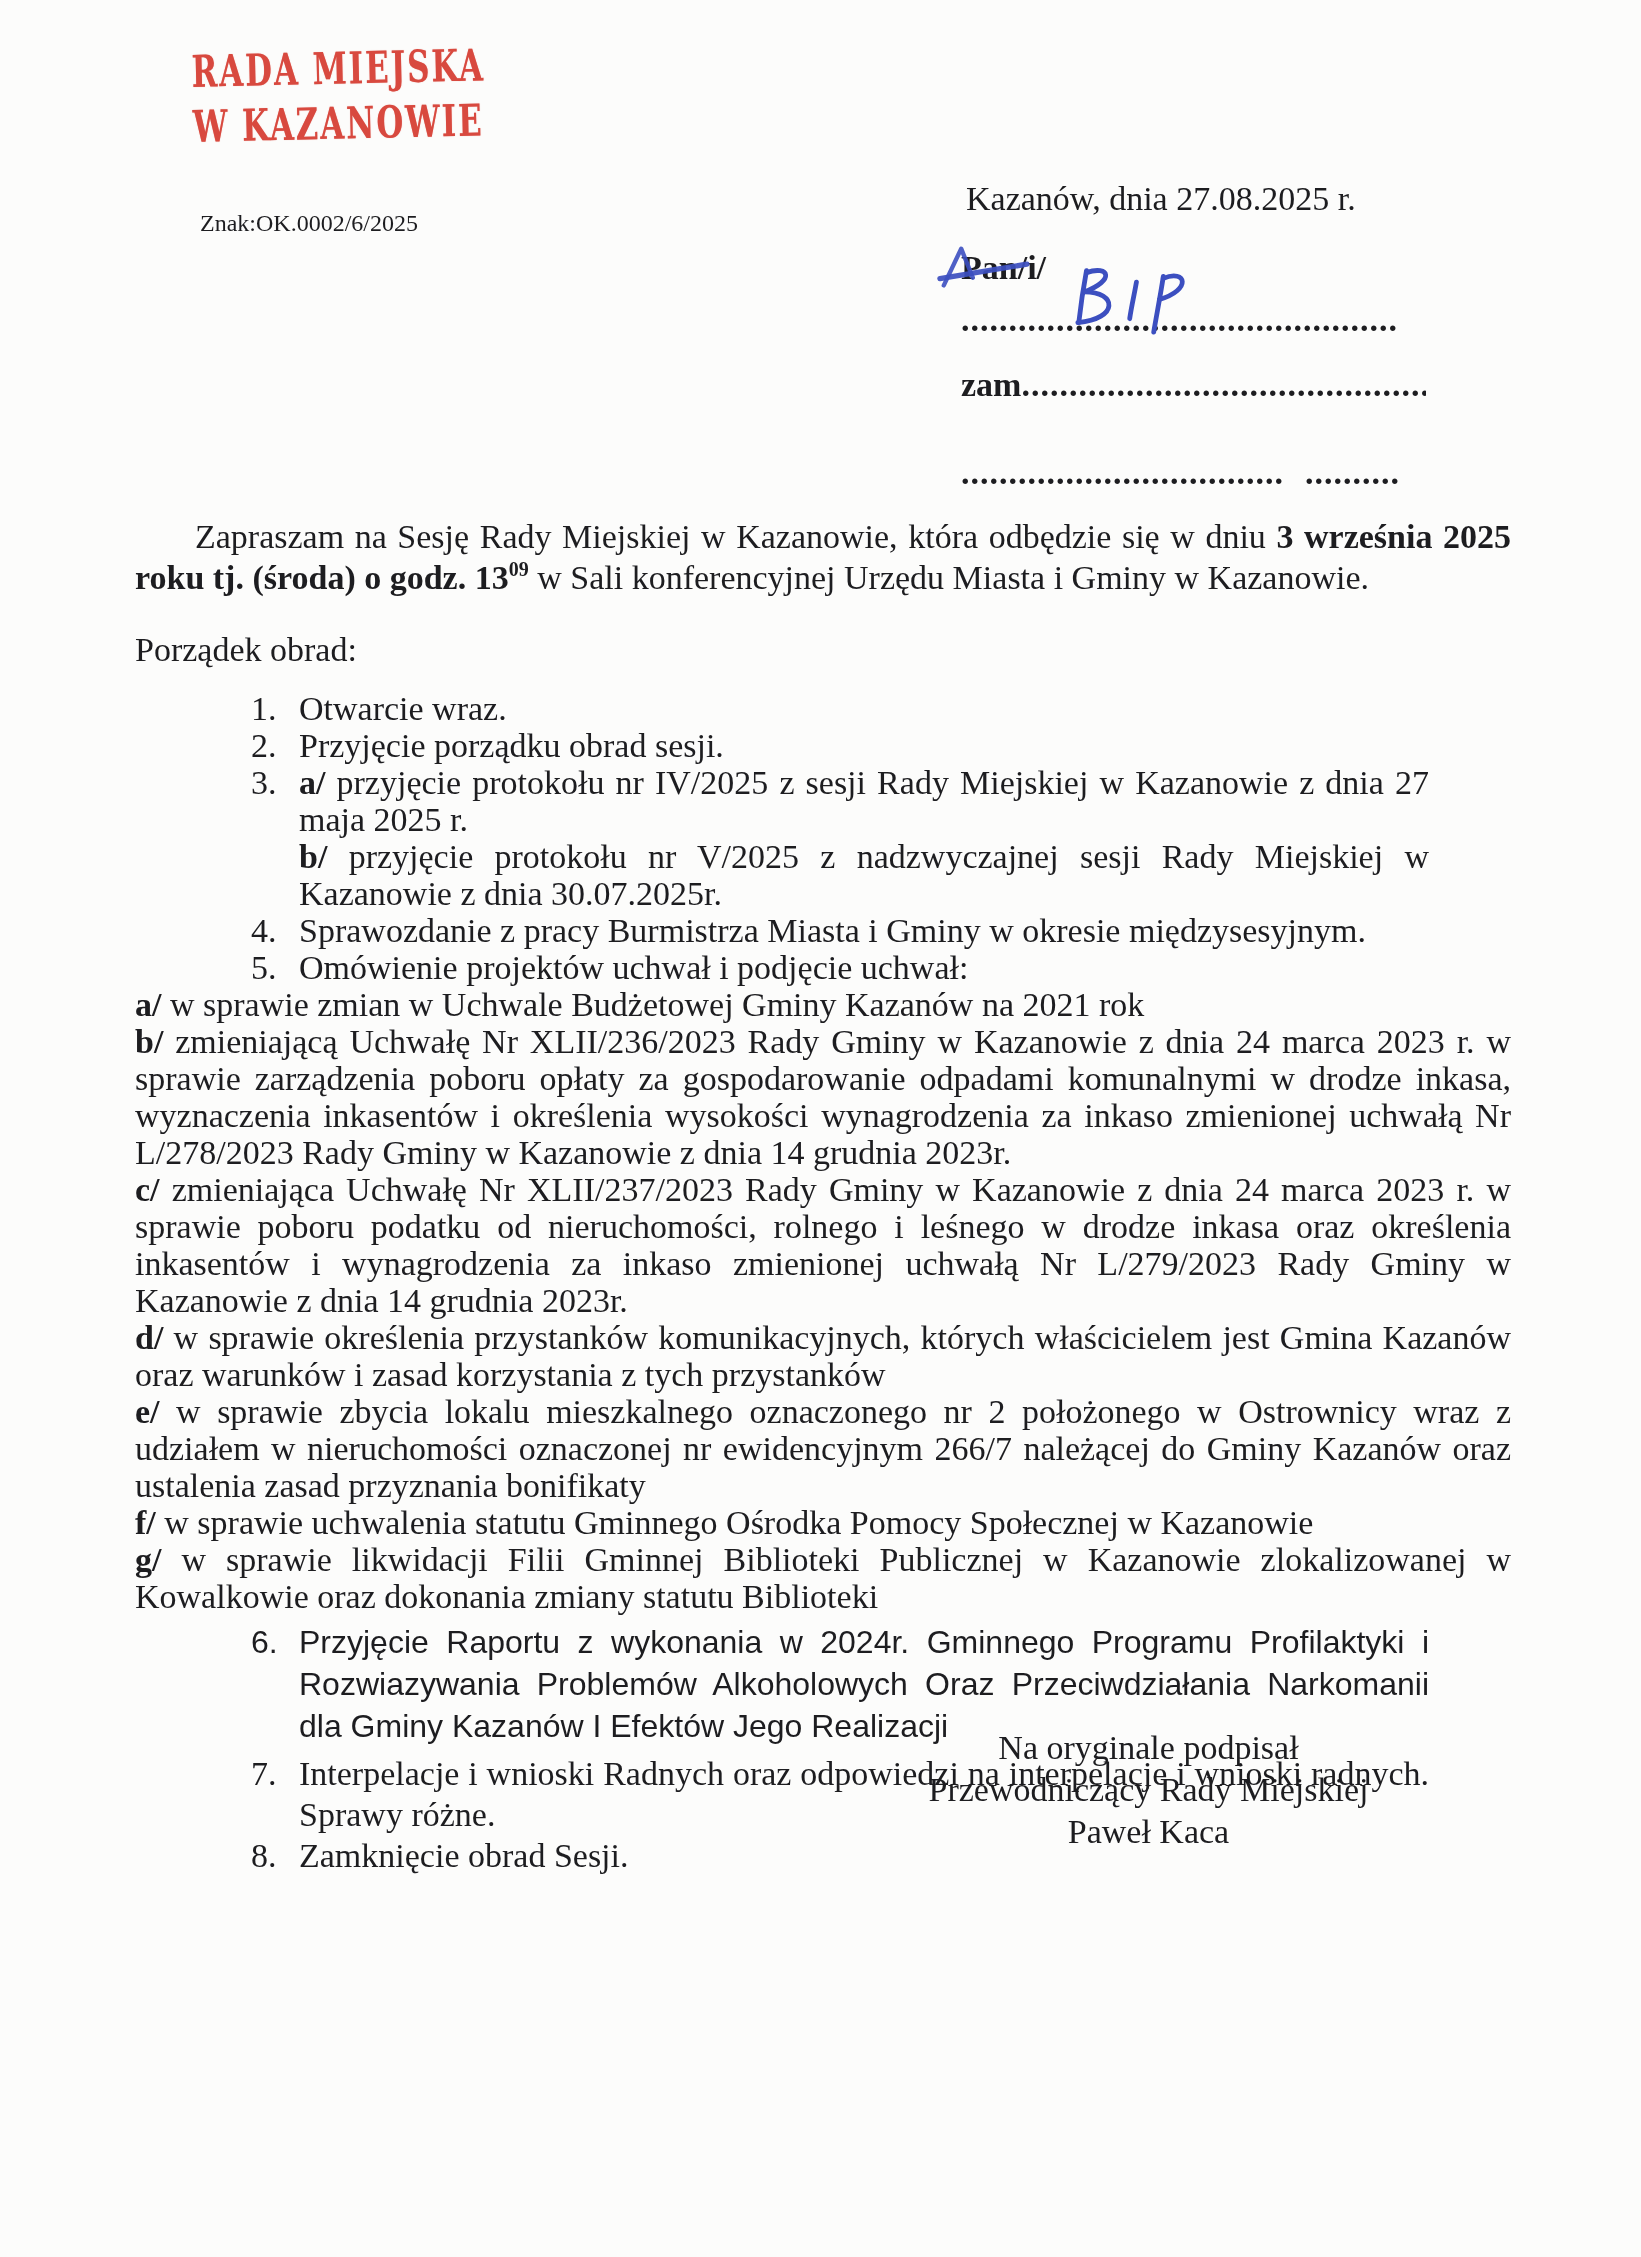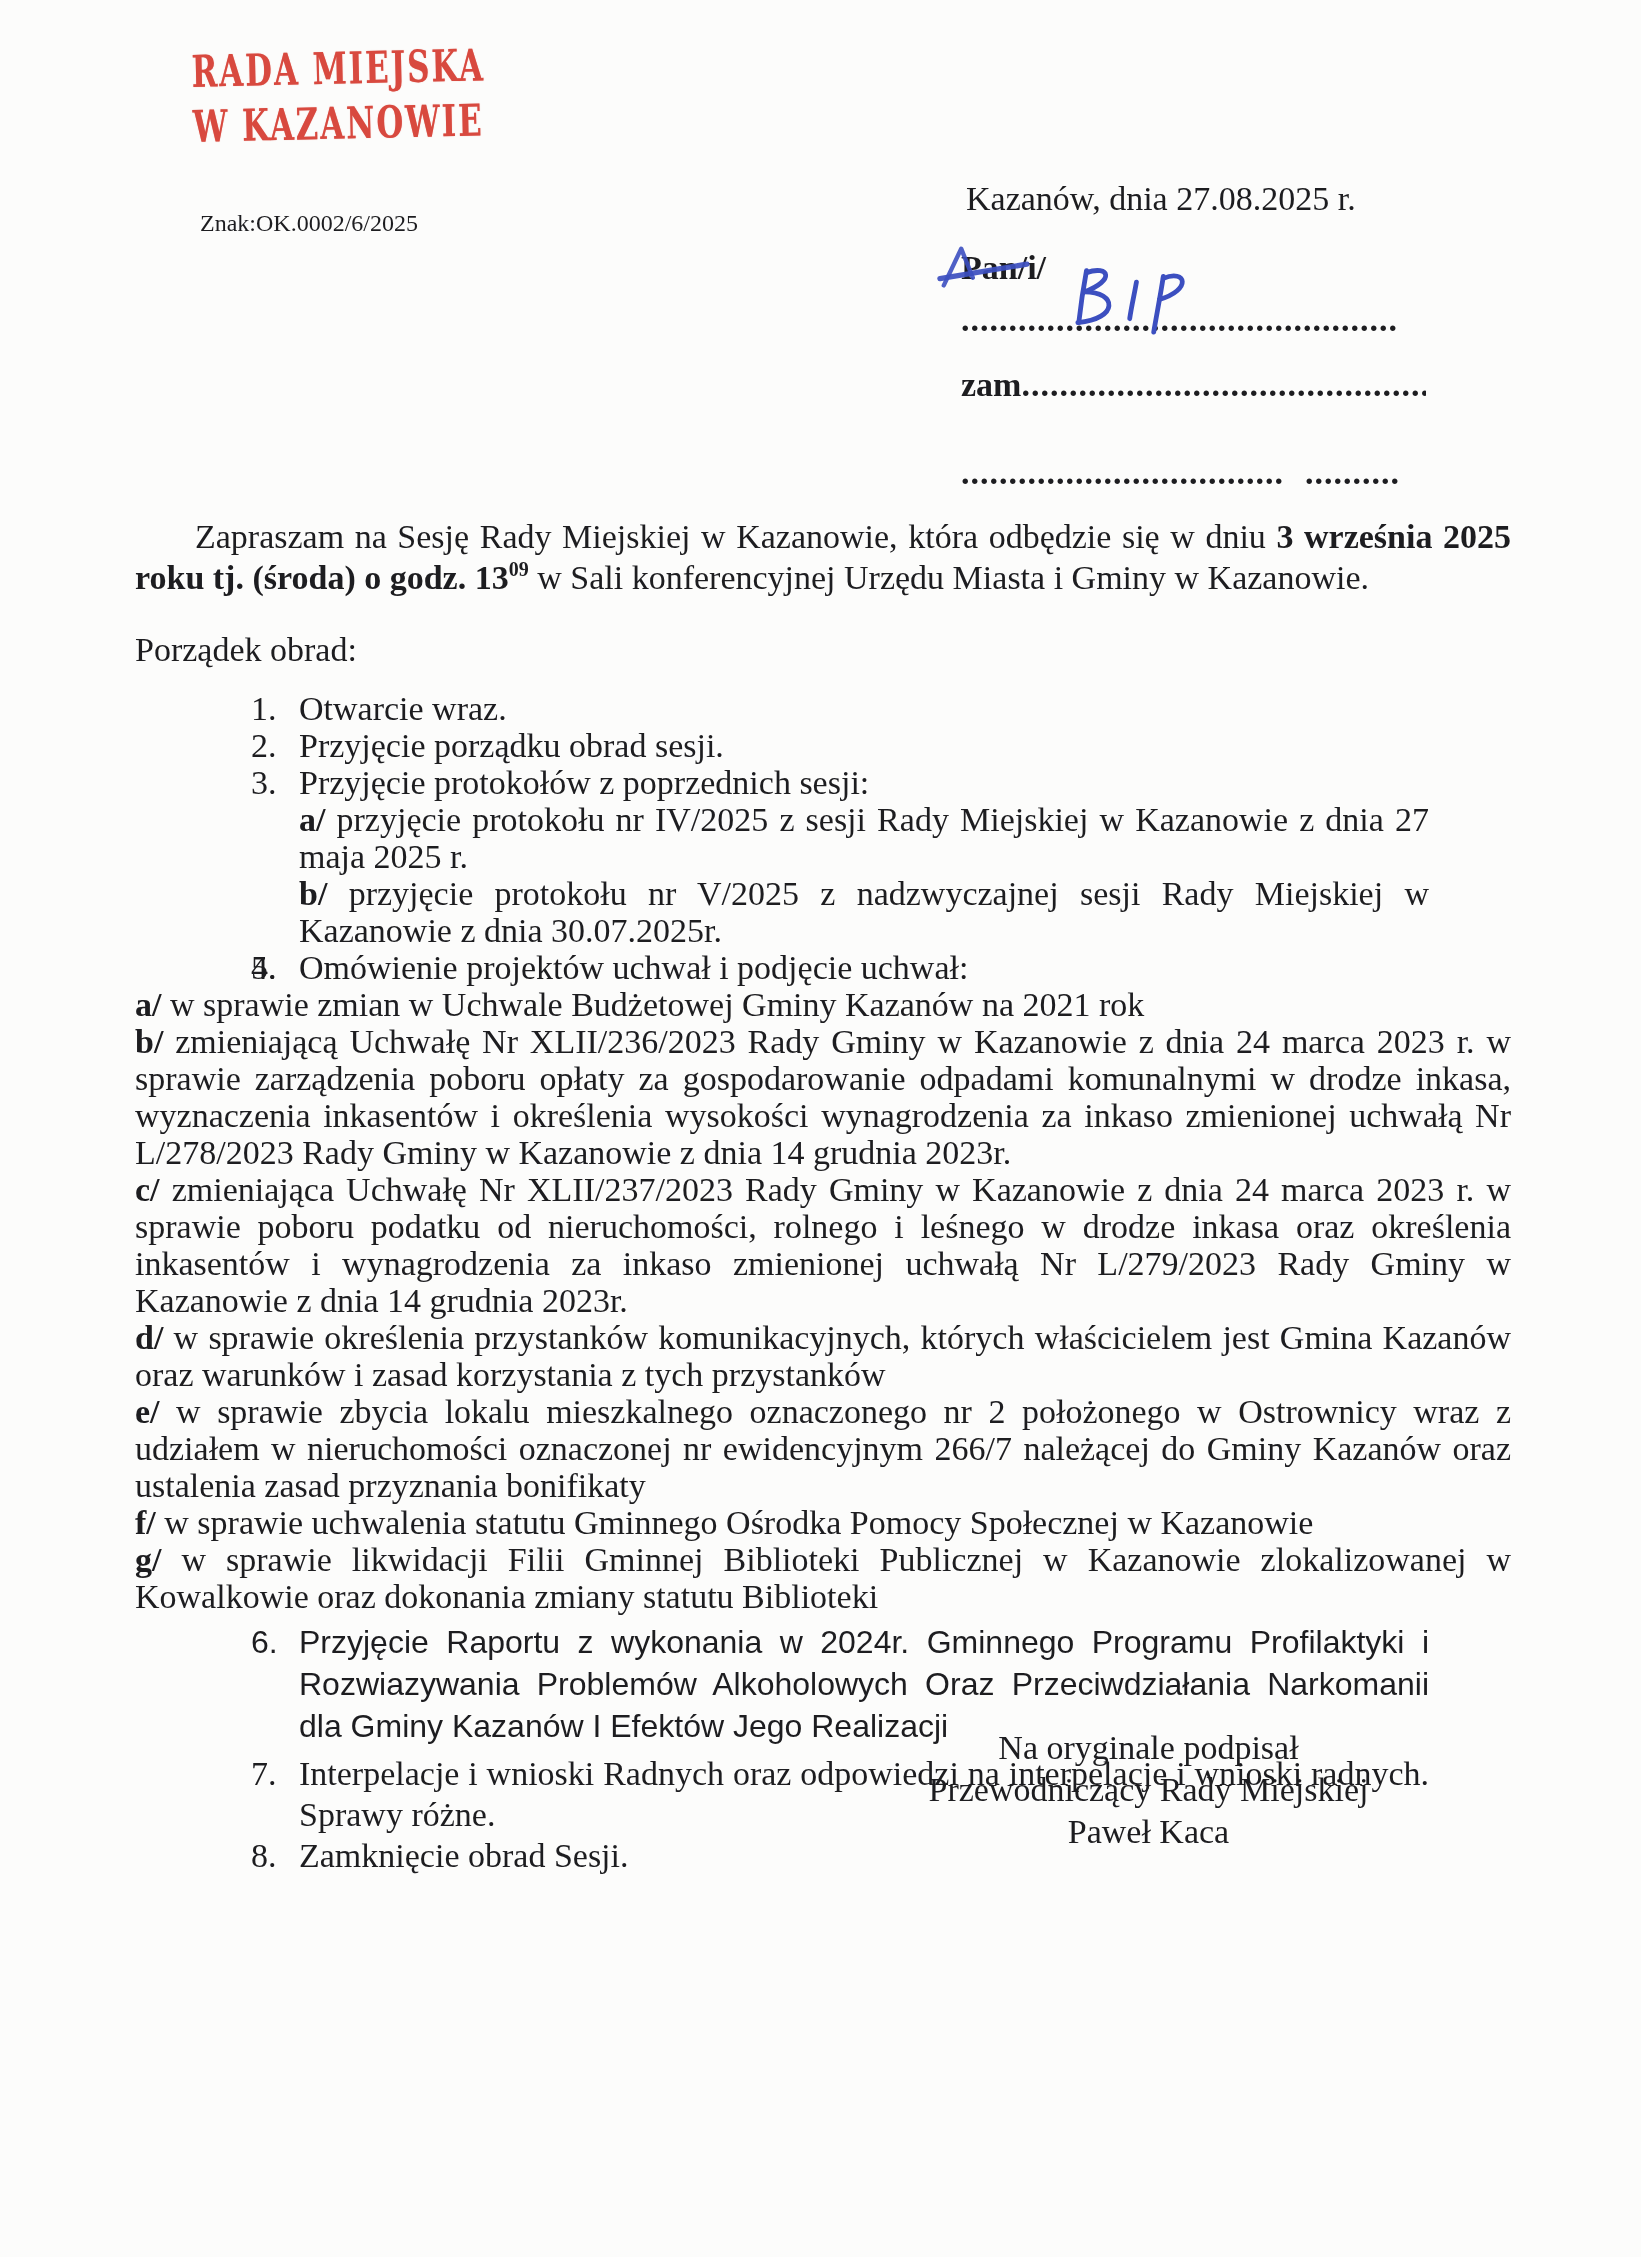--- a/index.html
+++ b/index.html
@@ -105,27 +105,27 @@
         <span>Otwarcie wraz.</span>
       </div>
 
       <div class="item">
         <span class="num">2.</span>
         <span>Przyjęcie porządku obrad sesji.</span>
       </div>
 
       <div class="item">
         <span class="num">3.</span>
-        <span>Przyjęcie protokołów z poprzednich sesji:</span>
         <div><span class="blabel">a/</span><span> przyjęcie protokołu nr IV/2025 z sesji Rady Miejskiej w Kazanowie z dnia 27 maja 2025 r.</span></div>
         <div><span class="blabel">b/</span><span> przyjęcie protokołu nr V/2025 z nadzwyczajnej sesji Rady Miejskiej w Kazanowie z dnia 30.07.2025r.</span></div>
       </div>
 
       <div class="item">
         <span class="num">4.</span>
+        <span>Sprawozdanie z pracy Burmistrza Miasta i Gminy w okresie międzysesyjnym.</span>
       </div>
 
       <div class="item">
         <span class="num">5.</span>
         <span>Omówienie projektów uchwał i podjęcie uchwał:</span>
       </div>
     </div>
 
     <div class="resolutions">
       <p><span class="blabel">a/</span><span>  w sprawie zmian w Uchwale Budżetowej Gminy Kazanów na 2021 rok</span></p>

